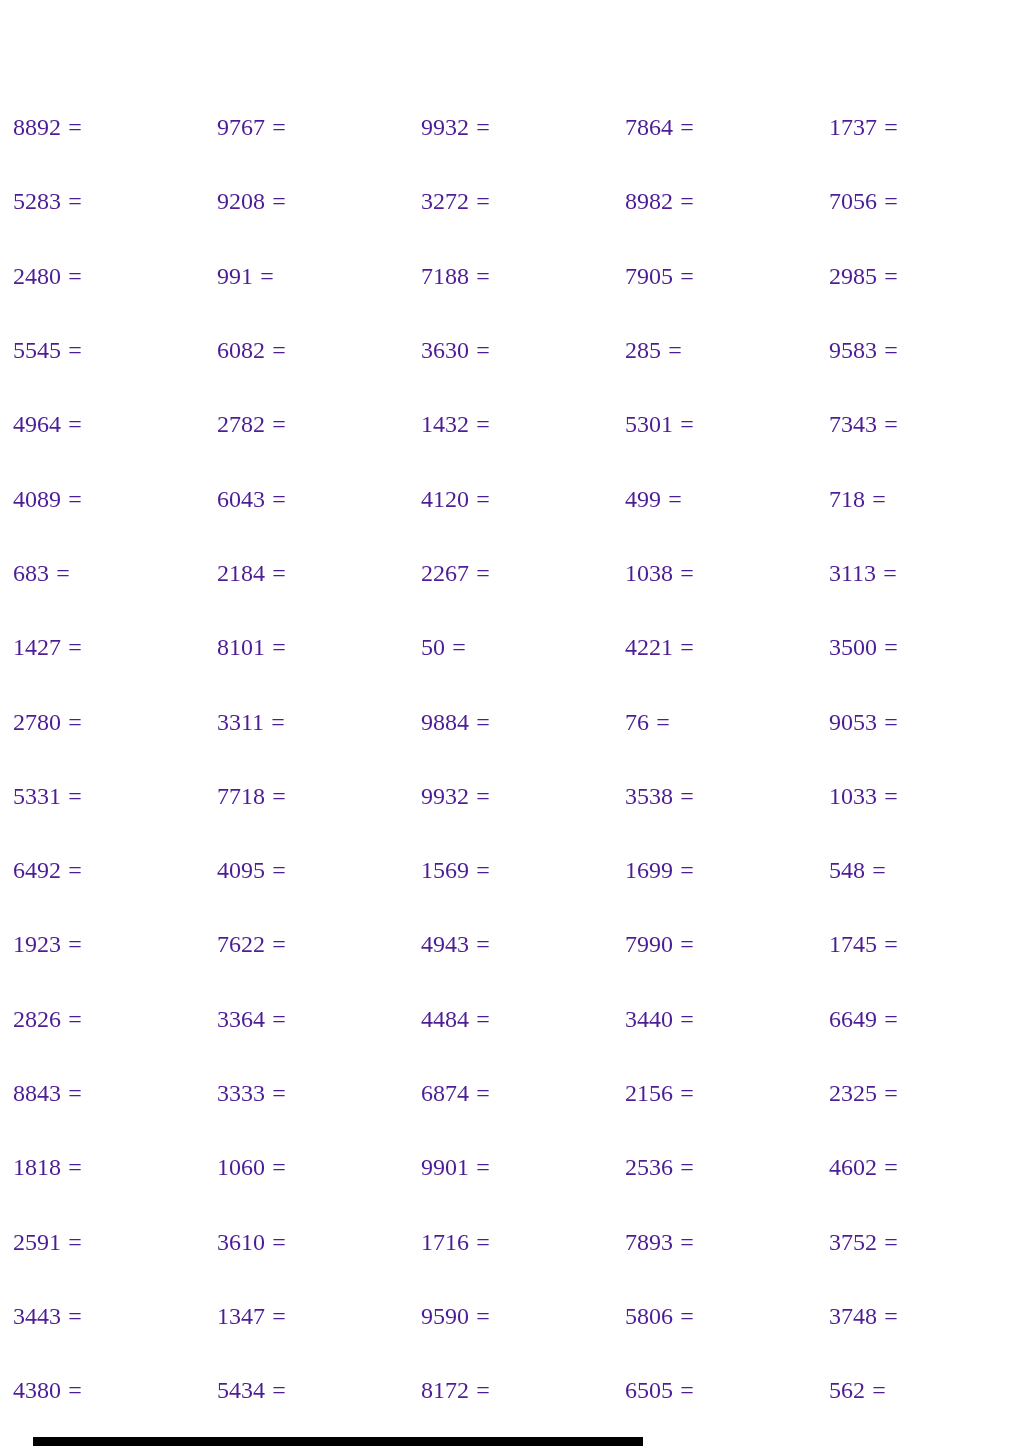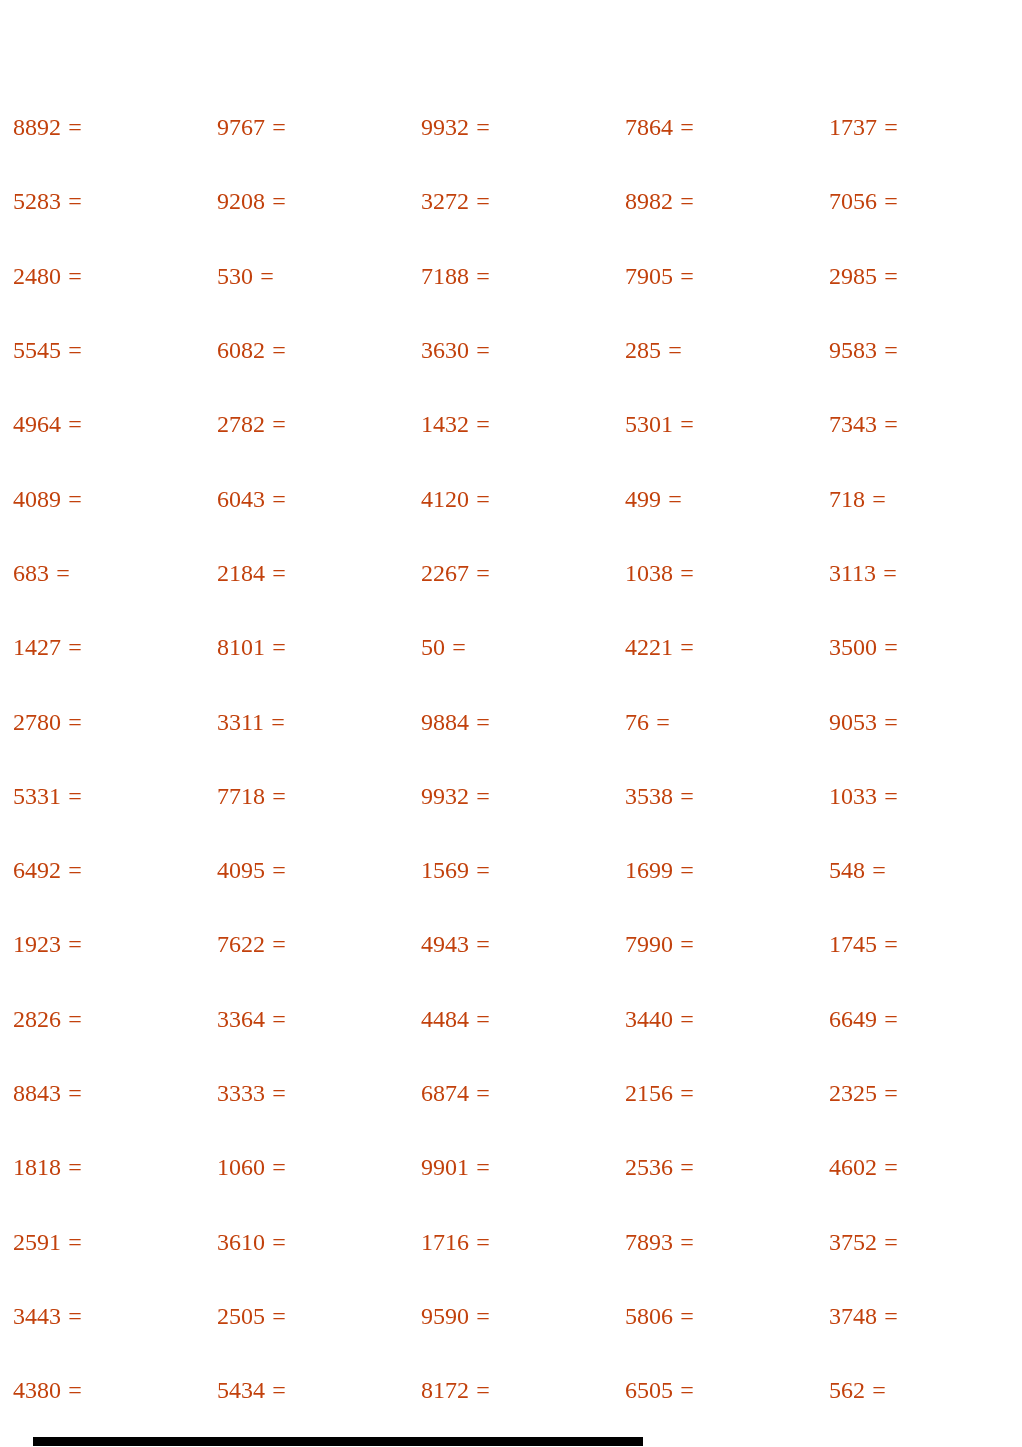--- a/index.html
+++ b/index.html
@@ -9,21 +9,21 @@
     width: 1022px;
     height: 1447px;
     overflow: hidden;
   }
   .sheet {
     position: relative;
     width: 1022px;
     height: 1447px;
     background: #ffffff;
     font-family: "Liberation Serif", "DejaVu Serif", serif;
-    color: #c2410c;
+    color: #4c1d95;
   }
   #grid {
     position: absolute;
     top: 90px;
     left: 13px;
   }
   .row {
     display: grid;
     grid-template-columns: repeat(5, 204px);
     height: 74.3px;
@@ -60,21 +60,21 @@
       </div>
       <div class="row">
         <div class="cell"><span>5283</span><span class="eq">=</span></div>
         <div class="cell"><span>9208</span><span class="eq">=</span></div>
         <div class="cell"><span>3272</span><span class="eq">=</span></div>
         <div class="cell"><span>8982</span><span class="eq">=</span></div>
         <div class="cell"><span>7056</span><span class="eq">=</span></div>
       </div>
       <div class="row">
         <div class="cell"><span>2480</span><span class="eq">=</span></div>
-        <div class="cell"><span>530</span><span class="eq">=</span></div>
+        <div class="cell"><span>991</span><span class="eq">=</span></div>
         <div class="cell"><span>7188</span><span class="eq">=</span></div>
         <div class="cell"><span>7905</span><span class="eq">=</span></div>
         <div class="cell"><span>2985</span><span class="eq">=</span></div>
       </div>
       <div class="row">
         <div class="cell"><span>5545</span><span class="eq">=</span></div>
         <div class="cell"><span>6082</span><span class="eq">=</span></div>
         <div class="cell"><span>3630</span><span class="eq">=</span></div>
         <div class="cell"><span>285</span><span class="eq">=</span></div>
         <div class="cell"><span>9583</span><span class="eq">=</span></div>
@@ -158,21 +158,21 @@
       </div>
       <div class="row">
         <div class="cell"><span>2591</span><span class="eq">=</span></div>
         <div class="cell"><span>3610</span><span class="eq">=</span></div>
         <div class="cell"><span>1716</span><span class="eq">=</span></div>
         <div class="cell"><span>7893</span><span class="eq">=</span></div>
         <div class="cell"><span>3752</span><span class="eq">=</span></div>
       </div>
       <div class="row">
         <div class="cell"><span>3443</span><span class="eq">=</span></div>
-        <div class="cell"><span>2505</span><span class="eq">=</span></div>
+        <div class="cell"><span>1347</span><span class="eq">=</span></div>
         <div class="cell"><span>9590</span><span class="eq">=</span></div>
         <div class="cell"><span>5806</span><span class="eq">=</span></div>
         <div class="cell"><span>3748</span><span class="eq">=</span></div>
       </div>
       <div class="row">
         <div class="cell"><span>4380</span><span class="eq">=</span></div>
         <div class="cell"><span>5434</span><span class="eq">=</span></div>
         <div class="cell"><span>8172</span><span class="eq">=</span></div>
         <div class="cell"><span>6505</span><span class="eq">=</span></div>
         <div class="cell"><span>562</span><span class="eq">=</span></div>

